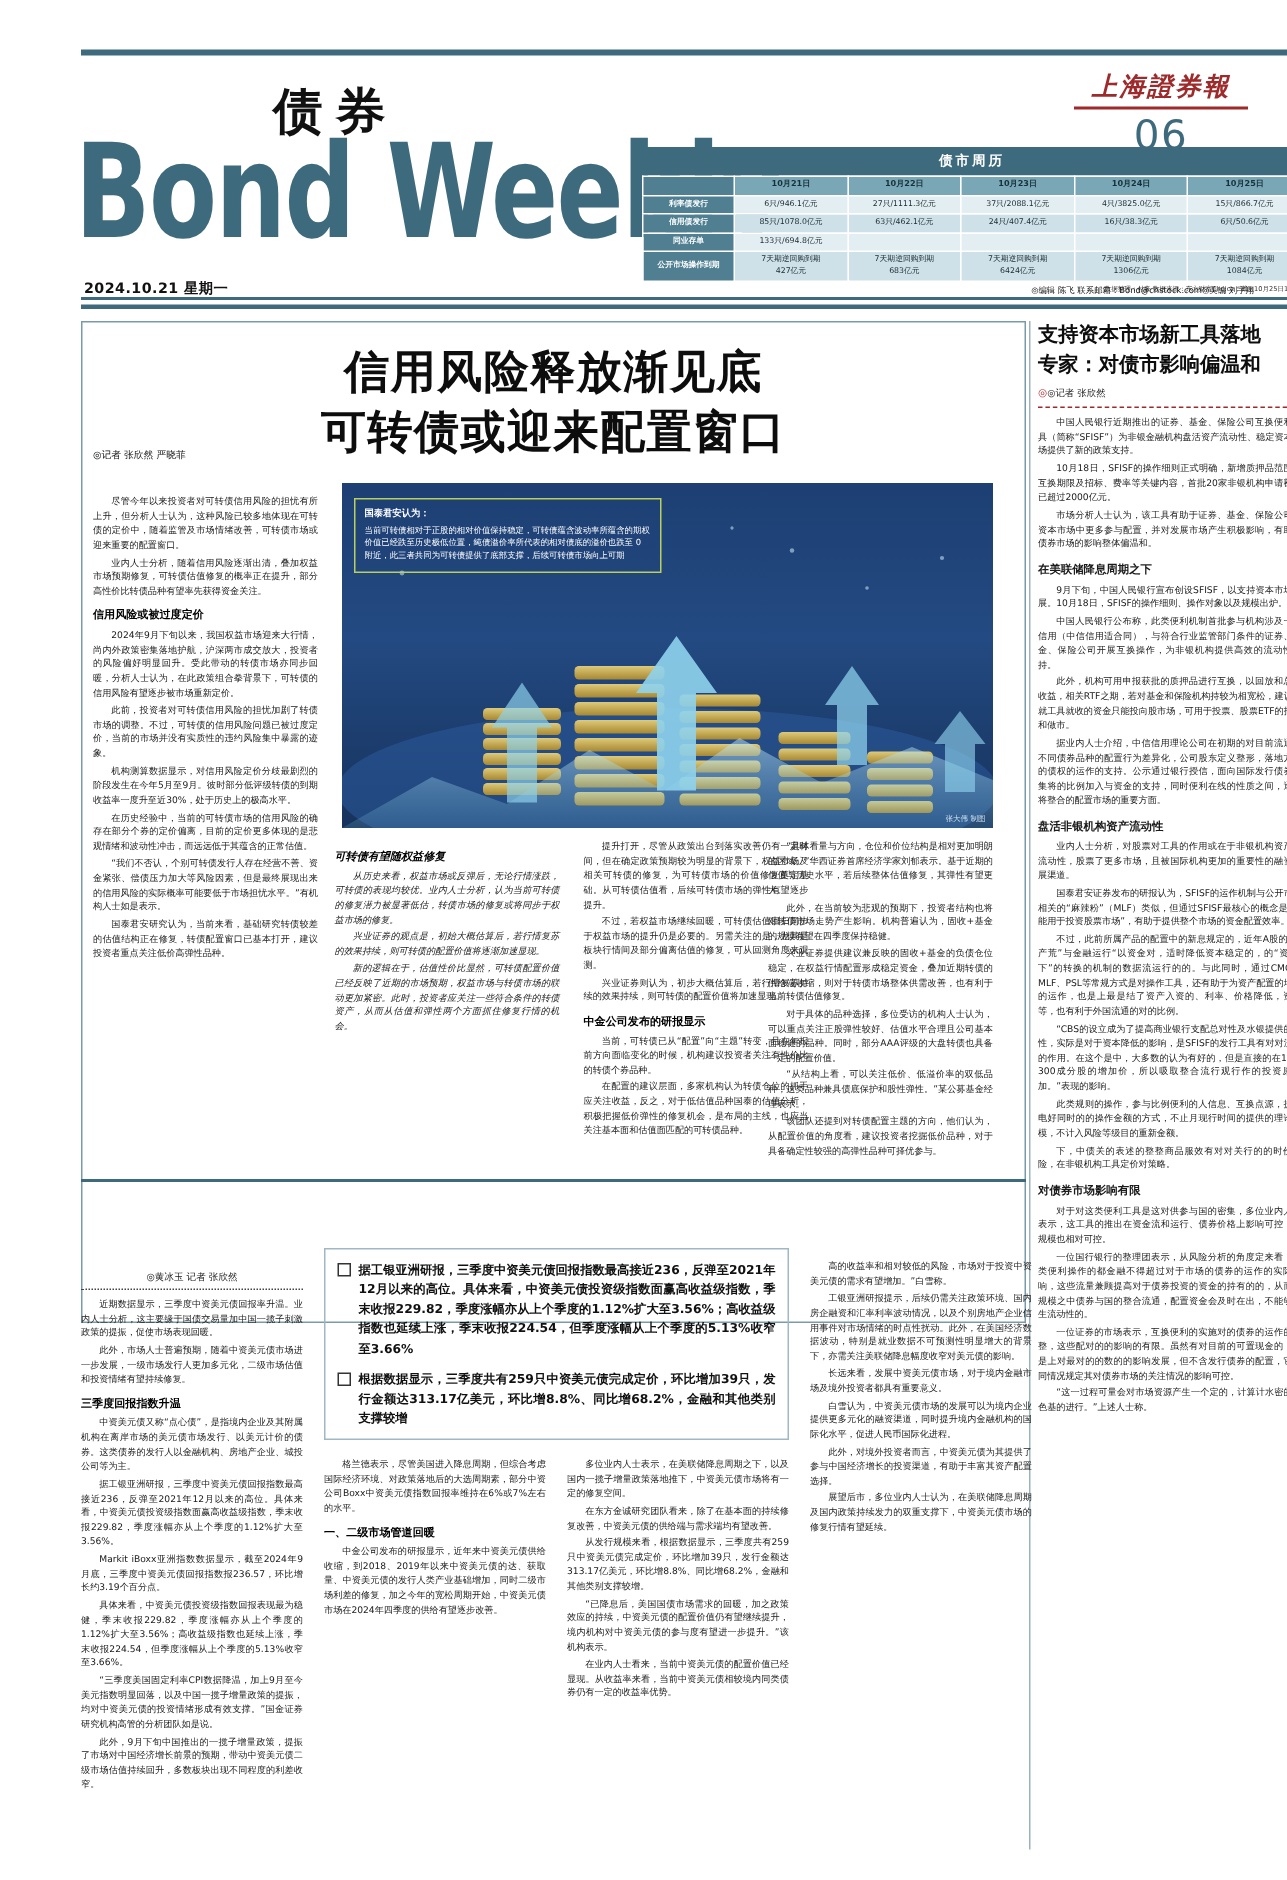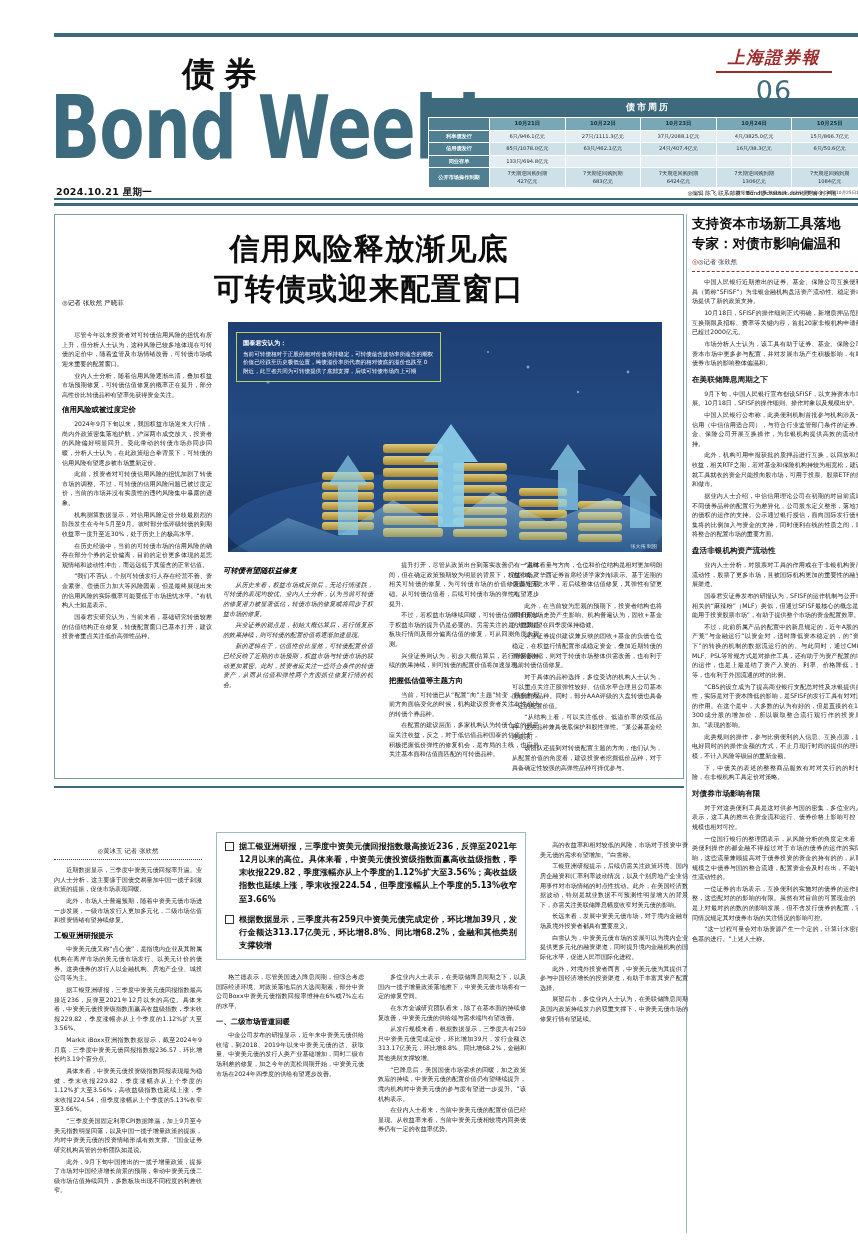--- a/index.html
+++ b/index.html
@@ -71,21 +71,21 @@
     font-family:"DejaVu Sans","Liberation Sans",sans-serif;
   }
   .contactline{
     position:absolute;right:22px;top:190px;
     font-family:"DejaVu Sans","Liberation Sans",sans-serif;
     font-size:5.6px;color:#111;
   }
 
   
   .frame-main{
-    position:absolute;left:22px;top:214px;width:630px;height:565px;
+    position:absolute;left:22px;top:214px;width:630px;height:668px;
     border:1px solid #7a9aa8;background:#fff;box-sizing:border-box;
   }
   .col-right{
     position:absolute;left:660px;top:214px;width:176px;height:1019px;
   }
   .vrule{position:absolute;left:654px;top:214px;width:1px;height:1019px;background:#9ab3bd;}
 
   
   .main-head{
     position:absolute;left:0;right:0;top:14px;text-align:center;
@@ -366,21 +366,21 @@
     <div class="sub">可转债有望随权益修复</div>
     <p>从历史来看，权益市场或反弹后，无论行情涨跌，可转债的表现均较优。业内人士分析，认为当前可转债的修复潜力被显著低估，转债市场的修复或将同步于权益市场的修复。</p>
     <p>兴业证券的观点是，初始大概估算后，若行情复苏的效果持续，则可转债的配置价值将逐渐加速显现。</p>
     <p>新的逻辑在于，估值性价比显然，可转债配置价值已经反映了近期的市场预期，权益市场与转债市场的联动更加紧密。此时，投资者应关注一些符合条件的转债资产，从而从估值和弹性两个方面抓住修复行情的机会。</p>
   </div>
 
   <div class="mcol c3 body">
     <p>提升打开，尽管从政策出台到落实改善仍有一定时间，但在确定政策预期较为明显的背景下，权益市场及相关可转债的修复，为可转债市场的价值修复奠定基础。从可转债估值看，后续可转债市场的弹性有望逐步提升。</p>
     <p>不过，若权益市场继续回暖，可转债估值回归同步于权益市场的提升仍是必要的。另需关注的是，尤其是板块行情间及部分偏离估值的修复，可从回测角度来观测。</p>
     <p>兴业证券则认为，初步大概估算后，若行情复苏持续的效果持续，则可转债的配置价值将加速显现。</p>
-    <div class="sub">把握低估值等主题方向</div>
+    <div class="sub">中金公司发布的研报显示</div>
     <p>当前，可转债已从“配置”向“主题”转变，且在年报前方向面临变化的时候，机构建议投资者关注有性价比的转债个券品种。</p>
     <p>在配置的建议层面，多家机构认为转债仓位的抓手应关注收益，反之，对于低估值品种国泰的估值分析，积极把握低价弹性的修复机会，是布局的主线，也应当关注基本面和估值面匹配的可转债品种。</p>
   </div>
 
   <div class="mcol c4 body">
     <p>“具体看量与方向，仓位和价位结构是相对更加明朗的区域。”华西证券首席经济学家刘郁表示。基于近期的估值与历史水平，若后续整体估值修复，其弹性有望更大。</p>
     <p>此外，在当前较为悲观的预期下，投资者结构也将对转债市场走势产生影响。机构普遍认为，固收+基金的规模有望在四季度保持稳健。</p>
     <p>兴业证券提供建议兼反映的固收+基金的负债仓位稳定，在权益行情配置形成稳定资金，叠加近期转债的供给端收缩，则对于转债市场整体供需改善，也有利于当前转债估值修复。</p>
     <p>对于具体的品种选择，多位受访的机构人士认为，可以重点关注正股弹性较好、估值水平合理且公司基本面稳健的品种。同时，部分AAA评级的大盘转债也具备一定的配置价值。</p>
     <p>“从结构上看，可以关注低价、低溢价率的双低品种，这类品种兼具债底保护和股性弹性。”某公募基金经理表示。</p>
@@ -421,21 +421,21 @@
 
   <div class="bot-wrap">
     <div class="bot-rule"></div>
 
     <div class="bcol b1">
       <div class="bot-byline">◎黄冰玉 记者 张欣然</div>
       <div class="dashed-blue"></div>
       <div class="body">
         <p>近期数据显示，三季度中资美元债回报率升温。业内人士分析，这主要缘于国债交易量加中国一揽子刺激政策的提振，促使市场表现回暖。</p>
         <p>此外，市场人士普遍预期，随着中资美元债市场进一步发展，一级市场发行人更加多元化，二级市场估值和投资情绪有望持续修复。</p>
-        <div class="sub">工银亚洲研报提示</div>
+        <div class="sub">三季度回报指数升温</div>
         <p>中资美元债又称“点心债”，是指境内企业及其附属机构在离岸市场的美元债市场发行、以美元计价的债券。这类债券的发行人以金融机构、房地产企业、城投公司等为主。</p>
         <p>据工银亚洲研报，三季度中资美元债回报指数最高接近236，反弹至2021年12月以来的高位。具体来看，中资美元债投资级指数面赢高收益级指数，季末收报229.82，季度涨幅亦从上个季度的1.12%扩大至3.56%。</p>
         <p>Markit iBoxx亚洲指数数据显示，截至2024年9月底，三季度中资美元债回报指数报236.57，环比增长约3.19个百分点。</p>
         <p>具体来看，中资美元债投资级指数回报表现最为稳健，季末收报229.82，季度涨幅亦从上个季度的1.12%扩大至3.56%；高收益级指数也延续上涨，季末收报224.54，但季度涨幅从上个季度的5.13%收窄至3.66%。</p>
         <p>“三季度美国固定利率CPI数据降温，加上9月至今美元指数明显回落，以及中国一揽子增量政策的提振，均对中资美元债的投资情绪形成有效支撑。”国金证券研究机构高管的分析团队如是说。</p>
         <p>此外，9月下旬中国推出的一揽子增量政策，提振了市场对中国经济增长前景的预期，带动中资美元债二级市场估值持续回升，多数板块出现不同程度的利差收窄。</p>
       </div>
     </div>
 
     <div class="hl-box">

